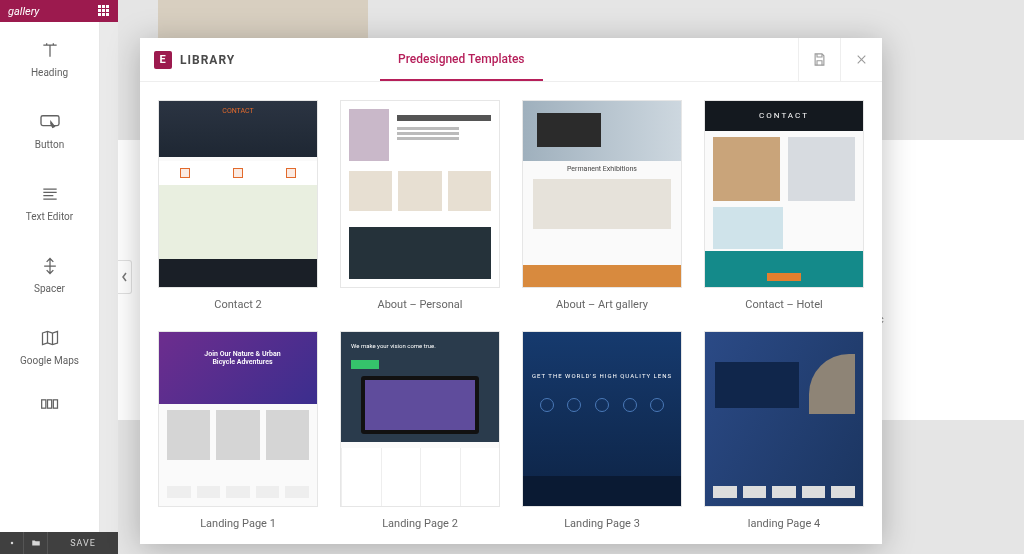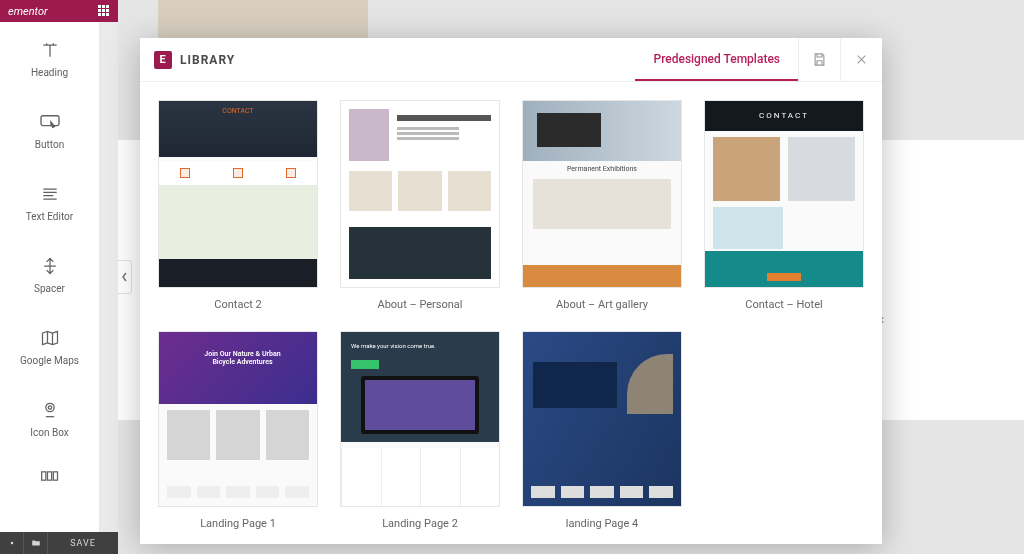--- a/index.html
+++ b/index.html
@@ -29,21 +29,21 @@
 .page-obj { position:absolute; left:40px; top:-20px; width:210px; height:70px; background:#d8cfc0; }
 .page-lorem { position:absolute; right:16px; top:218px; width:210px; color:#7a7a7a; font-size:11px; line-height:1.7; }
 .page-lorem p { white-space: pre-line; }
 .page-strip { position:absolute; left:0; top:140px; right:0; height:280px; background:#fff; }
 
 
 .modal { position:absolute; left:140px; top:38px; width:742px; height:506px; background:#fff; box-shadow:0 4px 30px rgba(0,0,0,.25); z-index:5; display:flex; flex-direction:column; }
 .modal-header { height:44px; display:flex; align-items:stretch; border-bottom:1px solid #eee; position:relative; }
 .modal-title { display:flex; align-items:center; gap:8px; padding:0 14px; font-size:12px; font-weight:700; letter-spacing:1px; color:#4a4a4a; width:240px; }
 .modal-title .logo { width:18px; height:18px; background:#9c1a4e; border-radius:2px; display:flex; align-items:center; justify-content:center; color:#fff; font-size:11px; font-weight:700; }
-.modal-tabs { display:flex; align-items:stretch; flex:1; justify-content:flex-end; }
+.modal-tabs { display:flex; align-items:stretch; flex:1; justify-content:flex-start; }
 .modal-tab { padding:0 18px; display:flex; align-items:center; font-size:12px; color:#7a7a7a; cursor:pointer; }
 .modal-tab.active { color:#b61f5a; border-bottom:2px solid #b61f5a; font-weight:500; }
 .modal-actions { display:flex; align-items:stretch; }
 .modal-actions .mact { width:42px; border-left:1px solid #eee; display:flex; align-items:center; justify-content:center; color:#9a9a9a; cursor:pointer; }
 
 .modal-body { flex:1; overflow:auto; padding:18px 18px 6px; }
 .grid { display:grid; grid-template-columns: repeat(4, 1fr); gap:20px 22px; }
 .card { display:flex; flex-direction:column; align-items:center; gap:10px; cursor:pointer; }
 .thumb { width:100%; height:188px; border:1px solid #e6e6e6; background:#fafafa; position:relative; overflow:hidden; }
 .grid.row2 .thumb { height:176px; }
@@ -108,21 +108,21 @@
 .t8 .logos span { flex:1; background:#ddd; }
 
 
 .modal-body::-webkit-scrollbar { width:8px; }
 .modal-body::-webkit-scrollbar-thumb { background:#ccc; border-radius:4px; }
 </style>
 </head>
 <body>
 
 <div class="brand-bar">
-  <span style="font-style:italic;">ementor</span>
+  <span style="font-style:italic;">gallery</span>
   <span class="apps-icon">
       <span></span>
       <span></span>
       <span></span>
       <span></span>
       <span></span>
       <span></span>
       <span></span>
       <span></span>
       <span></span>
@@ -165,30 +165,20 @@
       <span>Spacer</span>
     </div>
     <div class="widget-item">
       <span class="widget-icon">
           <svg width="20" height="20" viewBox="0 0 24 24" fill="none" stroke="currentColor" stroke-width="1.5">
             <path d="M3 6l6-2 6 2 6-2v14l-6 2-6-2-6 2z"></path>
             <path d="M9 4v14M15 6v14"></path>
           </svg>
         </span>
       <span>Google Maps</span>
-    </div>
-    <div class="widget-item">
-      <span class="widget-icon">
-          <svg width="20" height="20" viewBox="0 0 24 24" fill="none" stroke="currentColor" stroke-width="1.5">
-            <circle cx="12" cy="9" r="5"></circle>
-            <circle cx="12" cy="9" r="2"></circle>
-            <path d="M7 20h10"></path>
-          </svg>
-        </span>
-      <span>Icon Box</span>
     </div>
     <div class="widget-item" style="height:44px;">
       <span class="widget-icon">
           <svg width="20" height="14" viewBox="0 0 24 14" fill="none" stroke="currentColor" stroke-width="1.5">
             <rect x="2" y="2" width="5" height="10"></rect>
             <rect x="9" y="2" width="5" height="10"></rect>
             <rect x="16" y="2" width="5" height="10"></rect>
           </svg>
         </span>
     </div>
@@ -337,20 +327,35 @@
             <div class="strip">
               <span></span>
               <span></span>
               <span></span>
               <span></span>
             </div>
         </div>
         <div class="card-label">Landing Page 2</div>
       </div>
       <div class="card">
+        <div class="thumb t7">
+          <div class="hero"></div>
+            <div class="herot">GET THE WORLD'S HIGH QUALITY LENS</div>
+            <div class="iconrow">
+              <span></span>
+              <span></span>
+              <span></span>
+              <span></span>
+              <span></span>
+            </div>
+            <div class="foot"></div>
+        </div>
+        <div class="card-label">Landing Page 3</div>
+      </div>
+      <div class="card">
         <div class="thumb t8">
           <div class="hero"></div>
             <div class="panel"></div>
             <div class="arch"></div>
             <div class="logos">
               <span></span>
               <span></span>
               <span></span>
               <span></span>
               <span></span>

